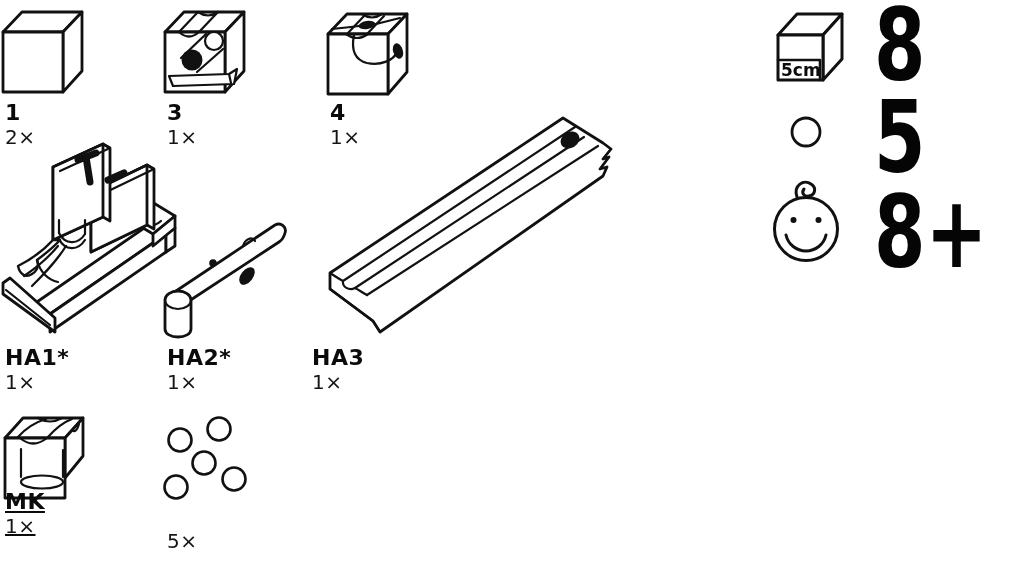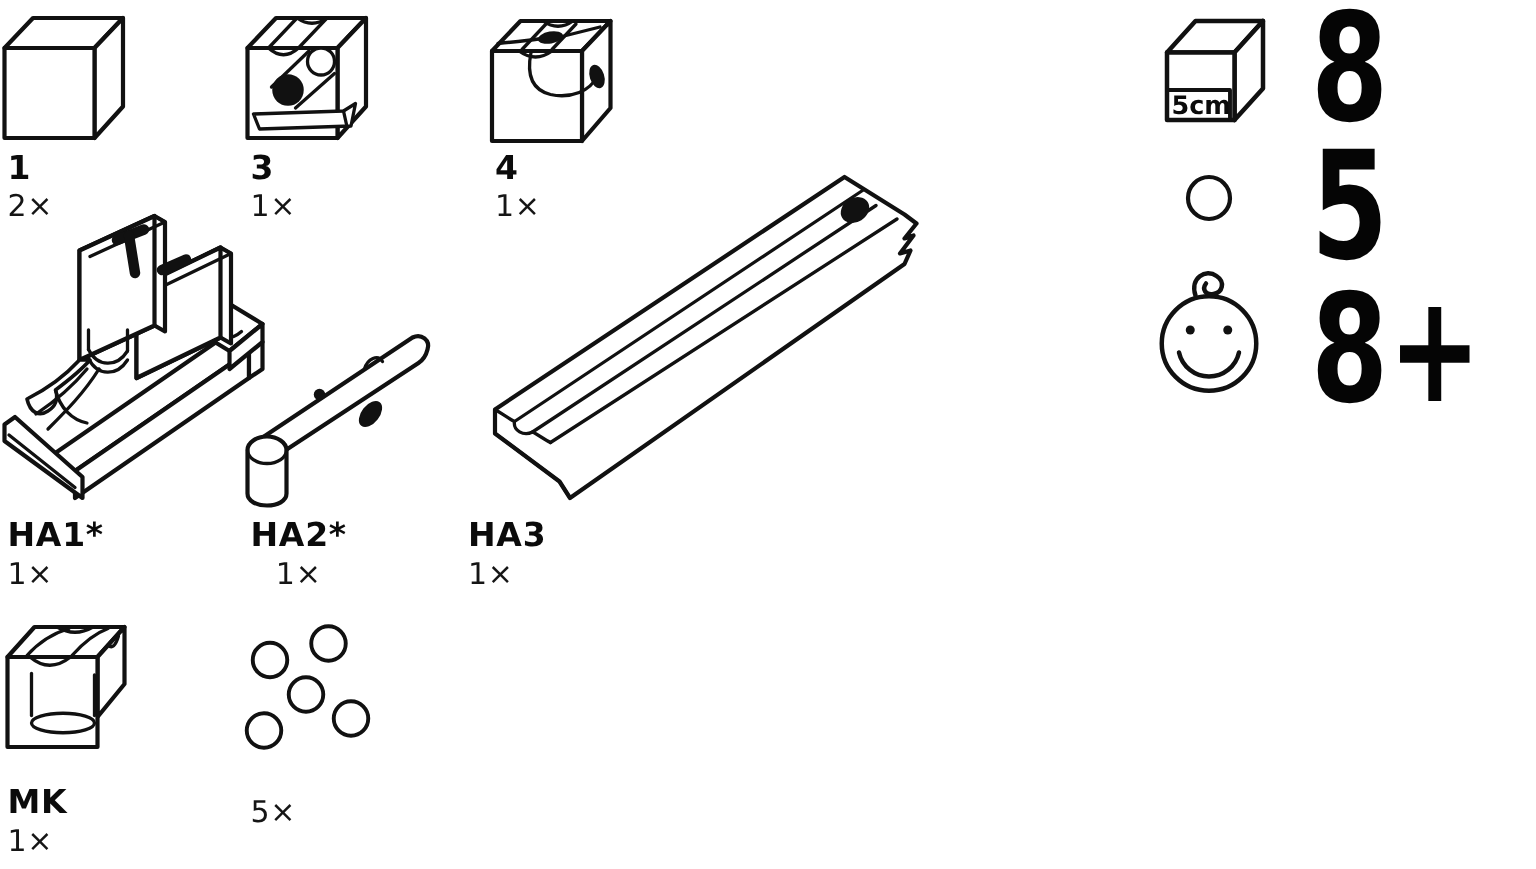--- a/index.html
+++ b/index.html
@@ -113,21 +113,21 @@
   </div>
 
   <svg class="abs" style="left:162;top:210;" width="134" height="134" viewBox="0 0 134 134">
     <path class="ln" d="M11,83 L113,15 C119,12 125,17 123,23 C122,27 120,30 117,32 L21,95 Z"></path>
     <path class="thin" d="M81,36 C83,29 90,26 93,31"></path>
     <circle class="blk" cx="51" cy="53" r="3.8"></circle>
     <ellipse class="blk" cx="85" cy="66" rx="6" ry="10" transform="rotate(38 85 66)"></ellipse>
     <path class="ln" d="M3,90 C3,85 9,81 16,81 C23,81 29,85 29,90 L29,119 C29,124 23,127 16,127 C9,127 3,124 3,119 Z"></path>
     <path class="thin" d="M3,90 C3,95 9,99 16,99 C23,99 29,95 29,90"></path>
   </svg>
-  <div class="plabel" style="left:167px;top:345px;text-align:center;">
+  <div class="plabel" style="left:167px;top:345px;">
     <div class="pname">HA2*</div>
     <div class="pcount">1×</div>
   </div>
 
   <svg class="abs" style="left:322;top:110;" width="300" height="240" viewBox="0 0 300 240">
     <path class="ln" d="M8,163 L241,8 L281,33 L289,39 L281,49 L287,47 L278,59 L285,57 L281,66 L58,222 L51,211 L8,179 Z"></path>
     <path class="thin" d="M21,171 L253,17"></path>
     <path class="thin" d="M33,178 L262,27"></path>
     <path class="thin" d="M45,185 L276,36"></path>
     <path class="thin" d="M8,163 C13,166 17,169 21,171 C20,177 27,181 33,178 C37,180 41,183 45,185"></path>
@@ -145,21 +145,21 @@
     <path class="ln" d="M3,30 L63,30 L63,90 L3,90 Z"></path>
     <path class="thin" d="M18,30 Q31,41 45,30"></path>
     <path class="thin" d="M36,10 Q48,17 60,10"></path>
     <path class="thin" d="M16,29 C24,20 34,14 44,11"></path>
     <path class="thin" d="M46,29 C54,20 62,14 70,11"></path>
     <path class="thin" d="M70,22 Q74,26 77,16"></path>
     <ellipse class="thin" cx="40" cy="74" rx="21" ry="6.5"></ellipse>
     <path class="thin" d="M19,41 L19,69"></path>
     <path class="thin" d="M61,42 L61,69"></path>
   </svg>
-  <div class="plabel" style="left:5px;top:523px;">
+  <div class="plabel" style="left:5px;top:489px;text-decoration:underline;">
     <div class="pname">MK</div>
     <div class="pcount">1×</div>
   </div>
 
   <svg class="abs" style="left:160;top:415;" width="96" height="92" viewBox="0 0 96 92">
     <circle class="ln" cx="20" cy="25" r="11.5" style="stroke-width:2.6"></circle>
     <circle class="ln" cx="59" cy="14" r="11.5" style="stroke-width:2.6"></circle>
     <circle class="ln" cx="44" cy="48" r="11.5" style="stroke-width:2.6"></circle>
     <circle class="ln" cx="16" cy="72" r="11.5" style="stroke-width:2.6"></circle>
     <circle class="ln" cx="74" cy="64" r="11.5" style="stroke-width:2.6"></circle>

